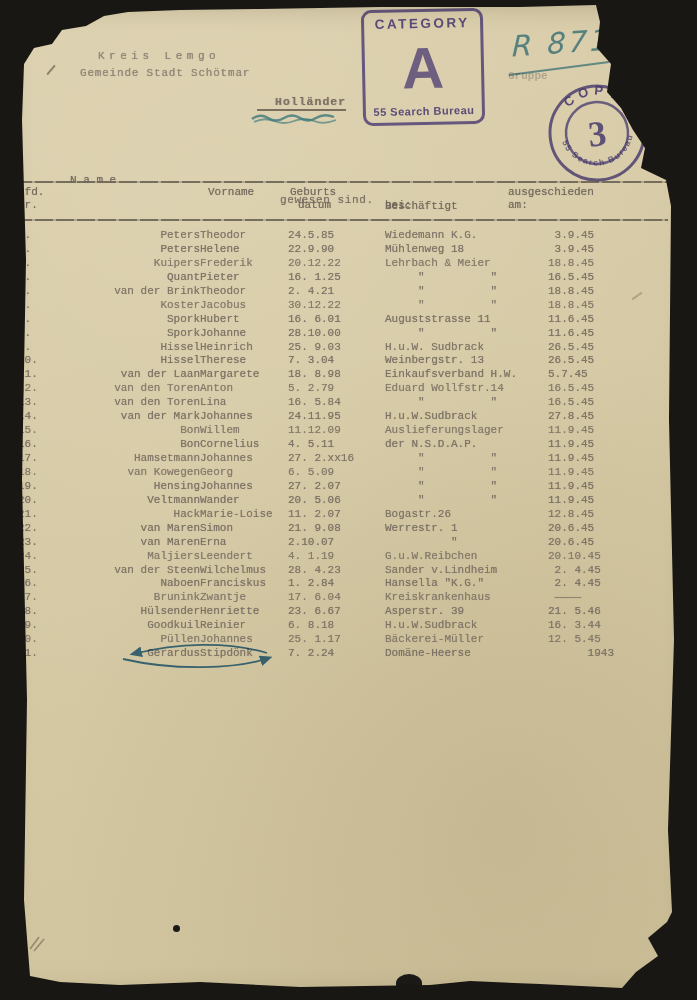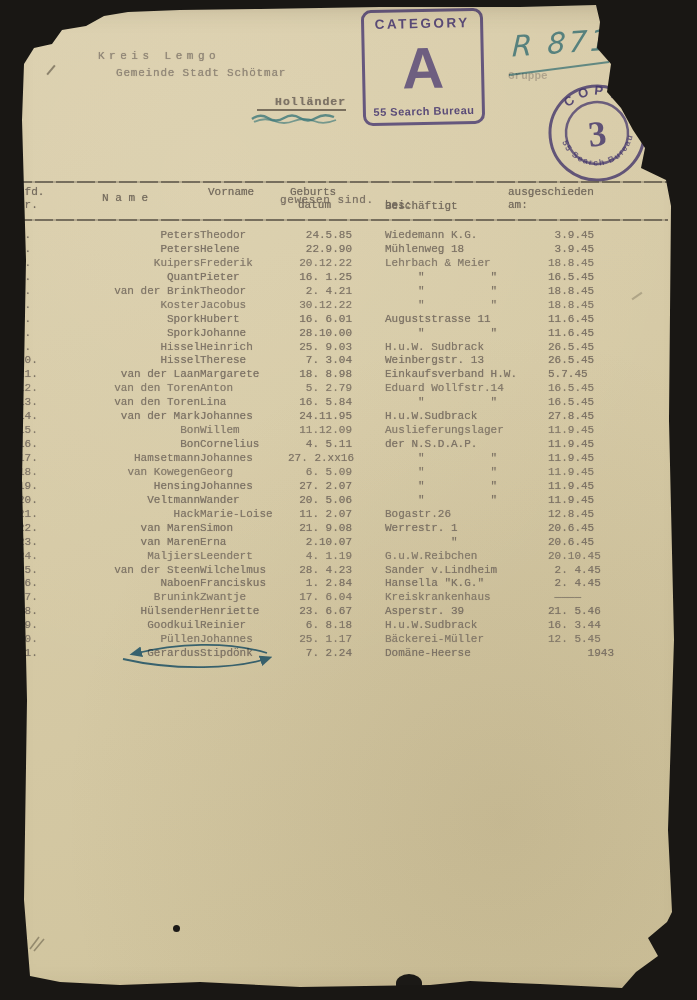--- a/index.html
+++ b/index.html
@@ -26,21 +26,21 @@
       667px 922px, 648px 938px, 658px 956px, 636px 972px, 622px 988px,
       540px 984px, 470px 981px, 430px 985px, 300px 987px, 200px 982px,
       120px 985px, 60px 982px, 30px 976px,
       24px 900px, 27px 700px, 22px 480px, 26px 260px, 22px 120px
     );
   }
   .ink{color:#7d7366;text-shadow:0 0 .7px rgba(104,94,80,.65);padding-left:18px;}
   .abs{position:absolute;white-space:pre;}
 
   .kreis{left:80px;top:50px;font-size:11px;letter-spacing:4.5px;color:#93897a;}
-  .gemeinde{left:62px;top:67px;font-size:11px;letter-spacing:.8px;color:#93897a;margin-left:36px;}
+  .gemeinde{left:62px;top:67px;font-size:11px;letter-spacing:.8px;color:#93897a;}
   .gruppe{left:508px;top:70px;font-size:11px;color:#8d8374;opacity:.55;font-weight:bold;}
   .title{left:257px;top:95px;font-size:11.5px;font-weight:bold;letter-spacing:1px;
          border-bottom:2px solid rgba(104,95,80,.85);padding-bottom:1px;}
   .sub1{left:160px;top:132px;font-size:11px;letter-spacing:.6px;}
   .sub2{left:262px;top:146px;font-size:11px;letter-spacing:.6px;margin-top:48px;}
 
   
   .stamp-box{
     left:362px;top:9px;width:116px;height:110px;
     border:3.5px solid rgba(88,74,168,.82);border-radius:10px;
@@ -66,33 +66,33 @@
   .pencil{left:28px;top:933px;}
 
   
   .sep{position:absolute;left:14px;width:654px;height:2.4px;opacity:.8;
        background:repeating-linear-gradient(90deg, rgba(80,73,62,.9) 0 18px, rgba(80,73,62,.35) 18px 21px);}
   .sep1{top:181px;}
   .sep2{top:219px;}
   .thead span{position:absolute;white-space:pre;font-size:11px;color:#746b5e;
               text-shadow:0 0 .7px rgba(96,87,74,.6);}
   .h-lfd{left:18px;top:186px;} .h-nr{left:18px;top:199px;}
-  .h-name{left:70px;top:192px;margin-left:32px;} .h-vn{left:208px;top:186px;font-family:Liberation Mono, monospace;}
+  .h-name{left:70px;top:174px;} .h-vn{left:208px;top:186px;font-family:Liberation Mono, monospace;}
   .h-geb1{left:290px;top:186px;} .h-geb2{left:298px;top:199px;}
   .h-bei1{left:385px;top:200px;} .h-bei2{left:385px;top:199px;}
   .h-aus1{left:508px;top:186px;} .h-aus2{left:508px;top:199px;}
 
   .rows{position:absolute;left:18px;top:229px;width:652px;}
   .trow{display:flex;height:13.95px;font-size:11px;line-height:13.95px;
         color:#7d7366;text-shadow:0 0 .7px rgba(104,94,80,.6);}
   .trow:nth-child(3n){opacity:.9;}
   .trow:nth-child(4n+1){opacity:.96;}
   .trow span{white-space:pre;overflow:visible;}
   .c-nr{width:52px;} .c-name{width:130px;text-align:right;} .c-vn{width:88px;}
-  .c-geb{width:64px;text-align:right;}
+  .c-geb{width:64px;text-align:left;}
   .c-bei{width:196px;padding-left:33px;box-sizing:border-box;}
   .c-aus{flex:1;}
 
   .speck{position:absolute;background:#1b1916;border-radius:50%;}
   .speck1{left:173px;top:925px;width:7px;height:7px;}
   .speck2{left:396px;top:974px;width:26px;height:18px;border-radius:50% 50% 0 0;}
   .slash{position:absolute;width:2px;height:12px;background:rgba(74,66,52,.55);}
   .slash1{left:50px;top:64px;transform:rotate(40deg);}
   .slash2{left:636px;top:290px;transform:rotate(55deg);opacity:.5;}
 </style>

